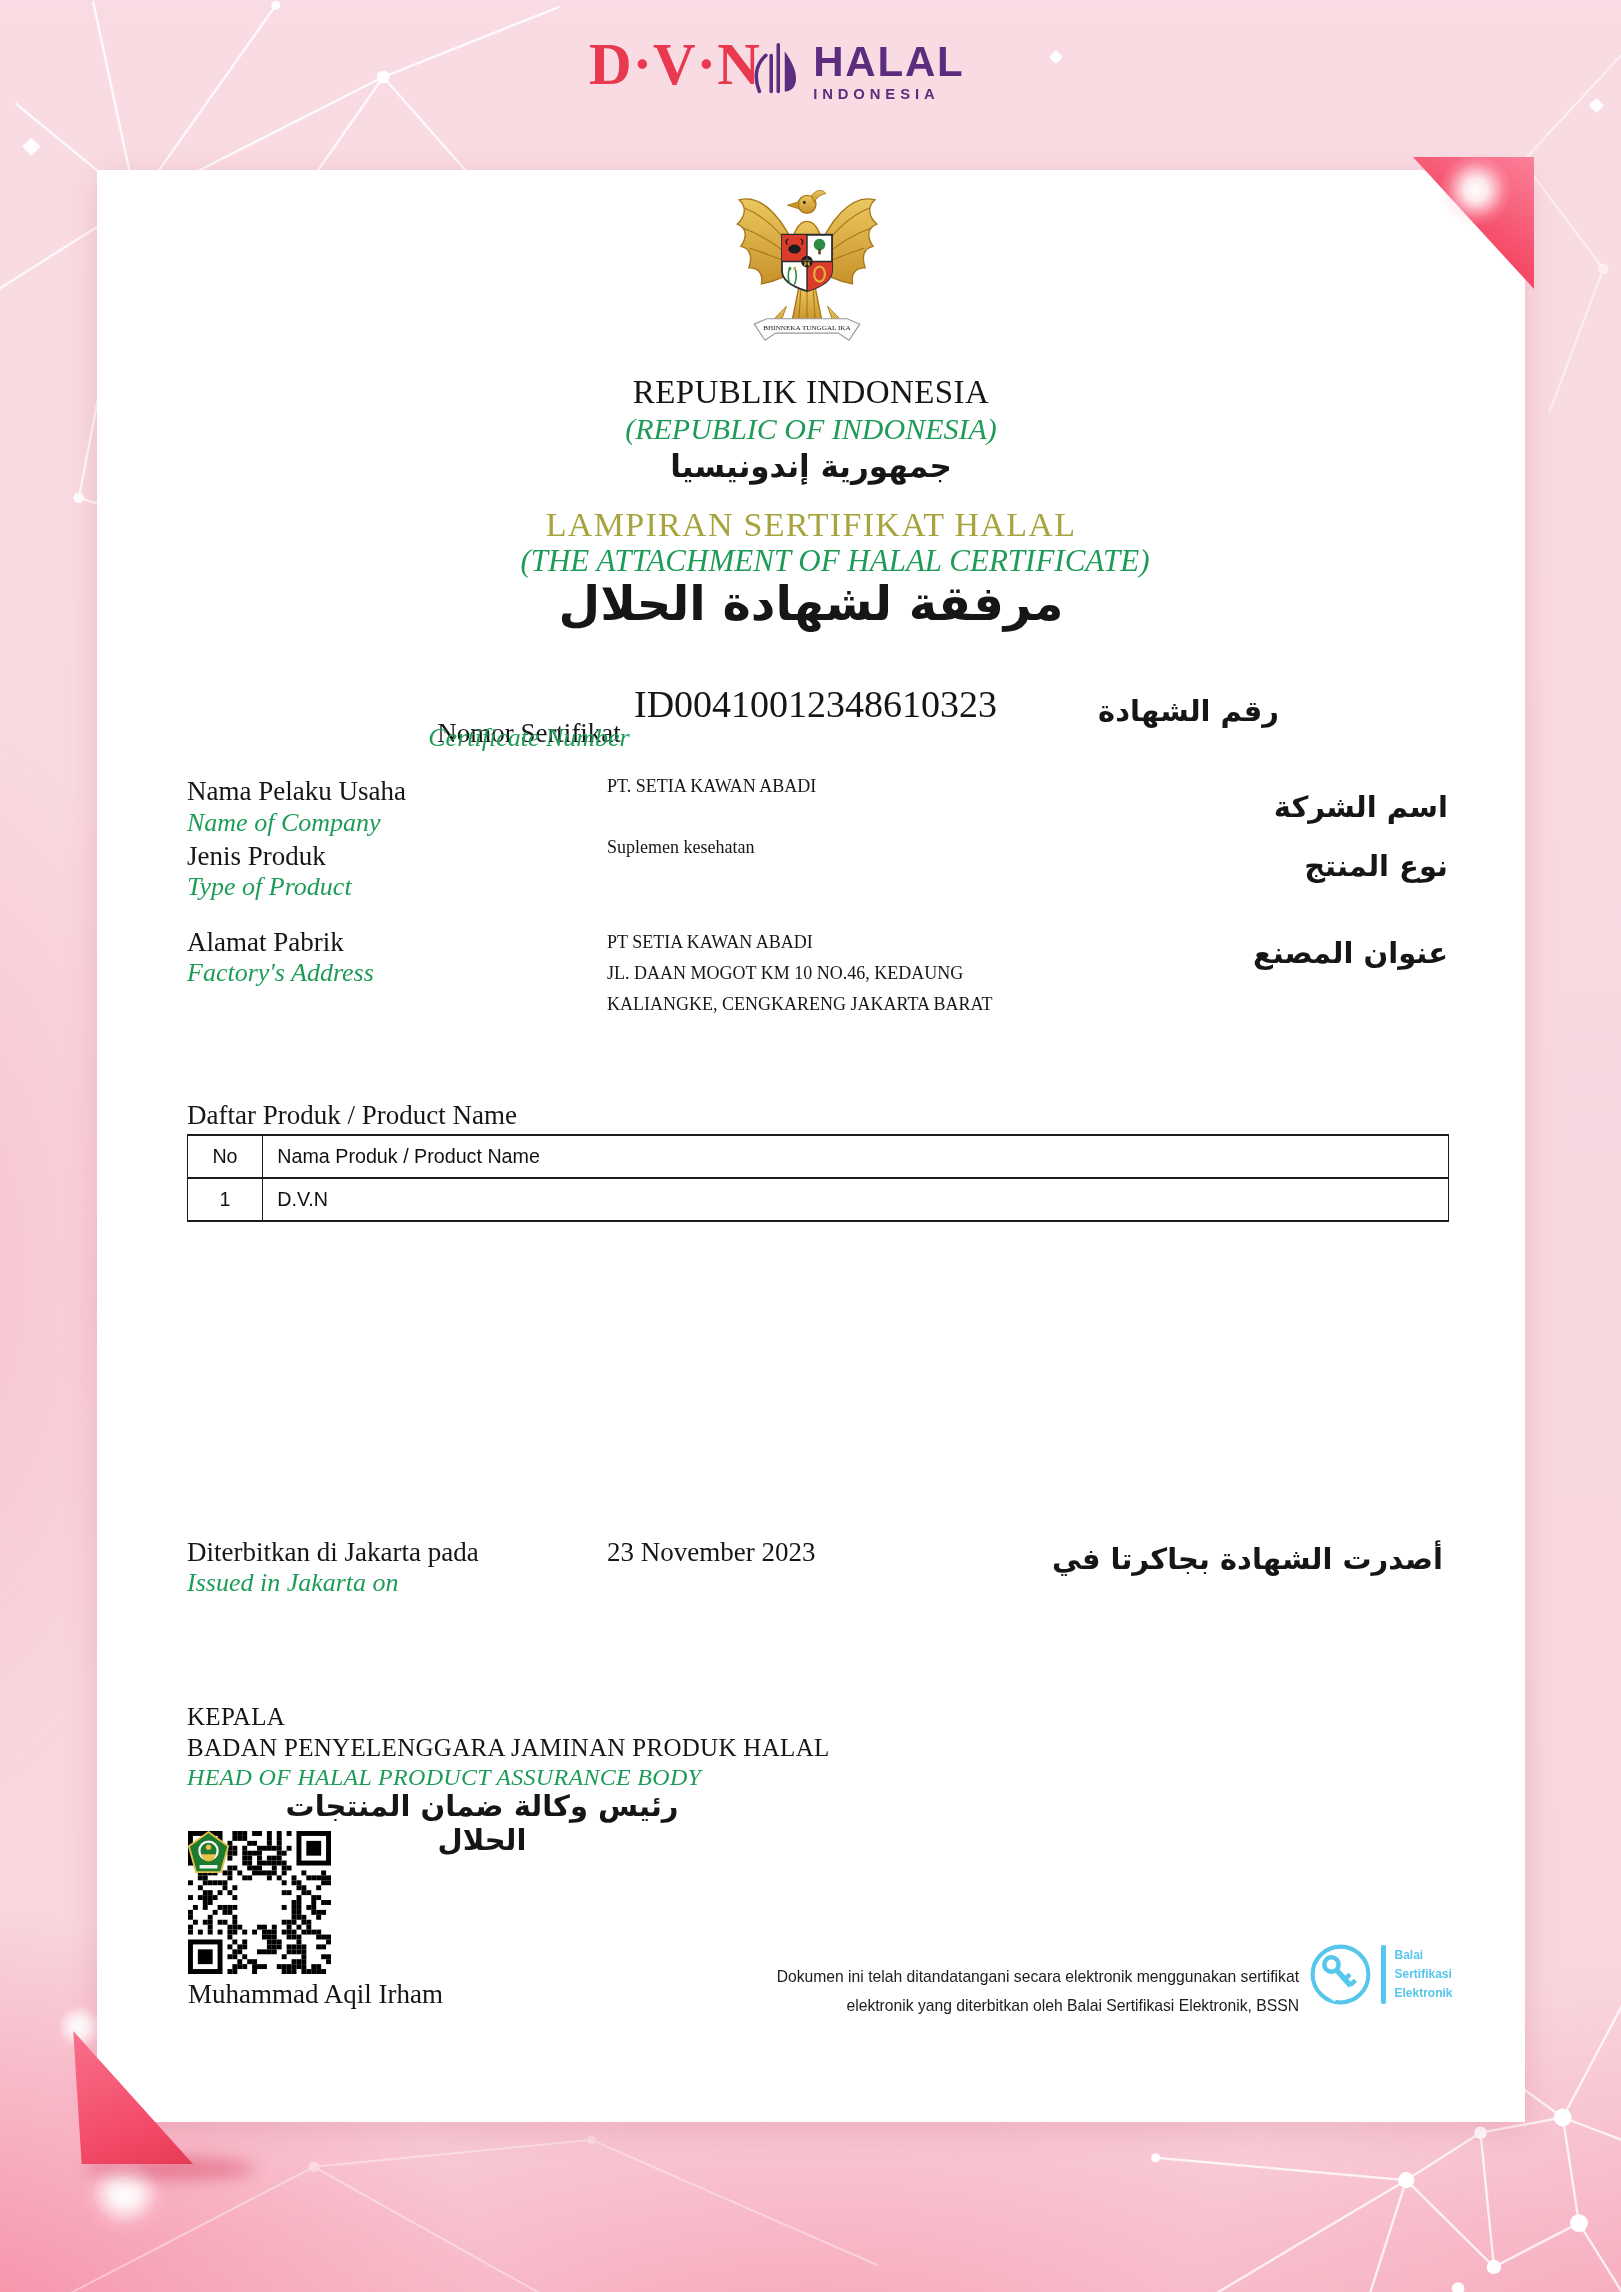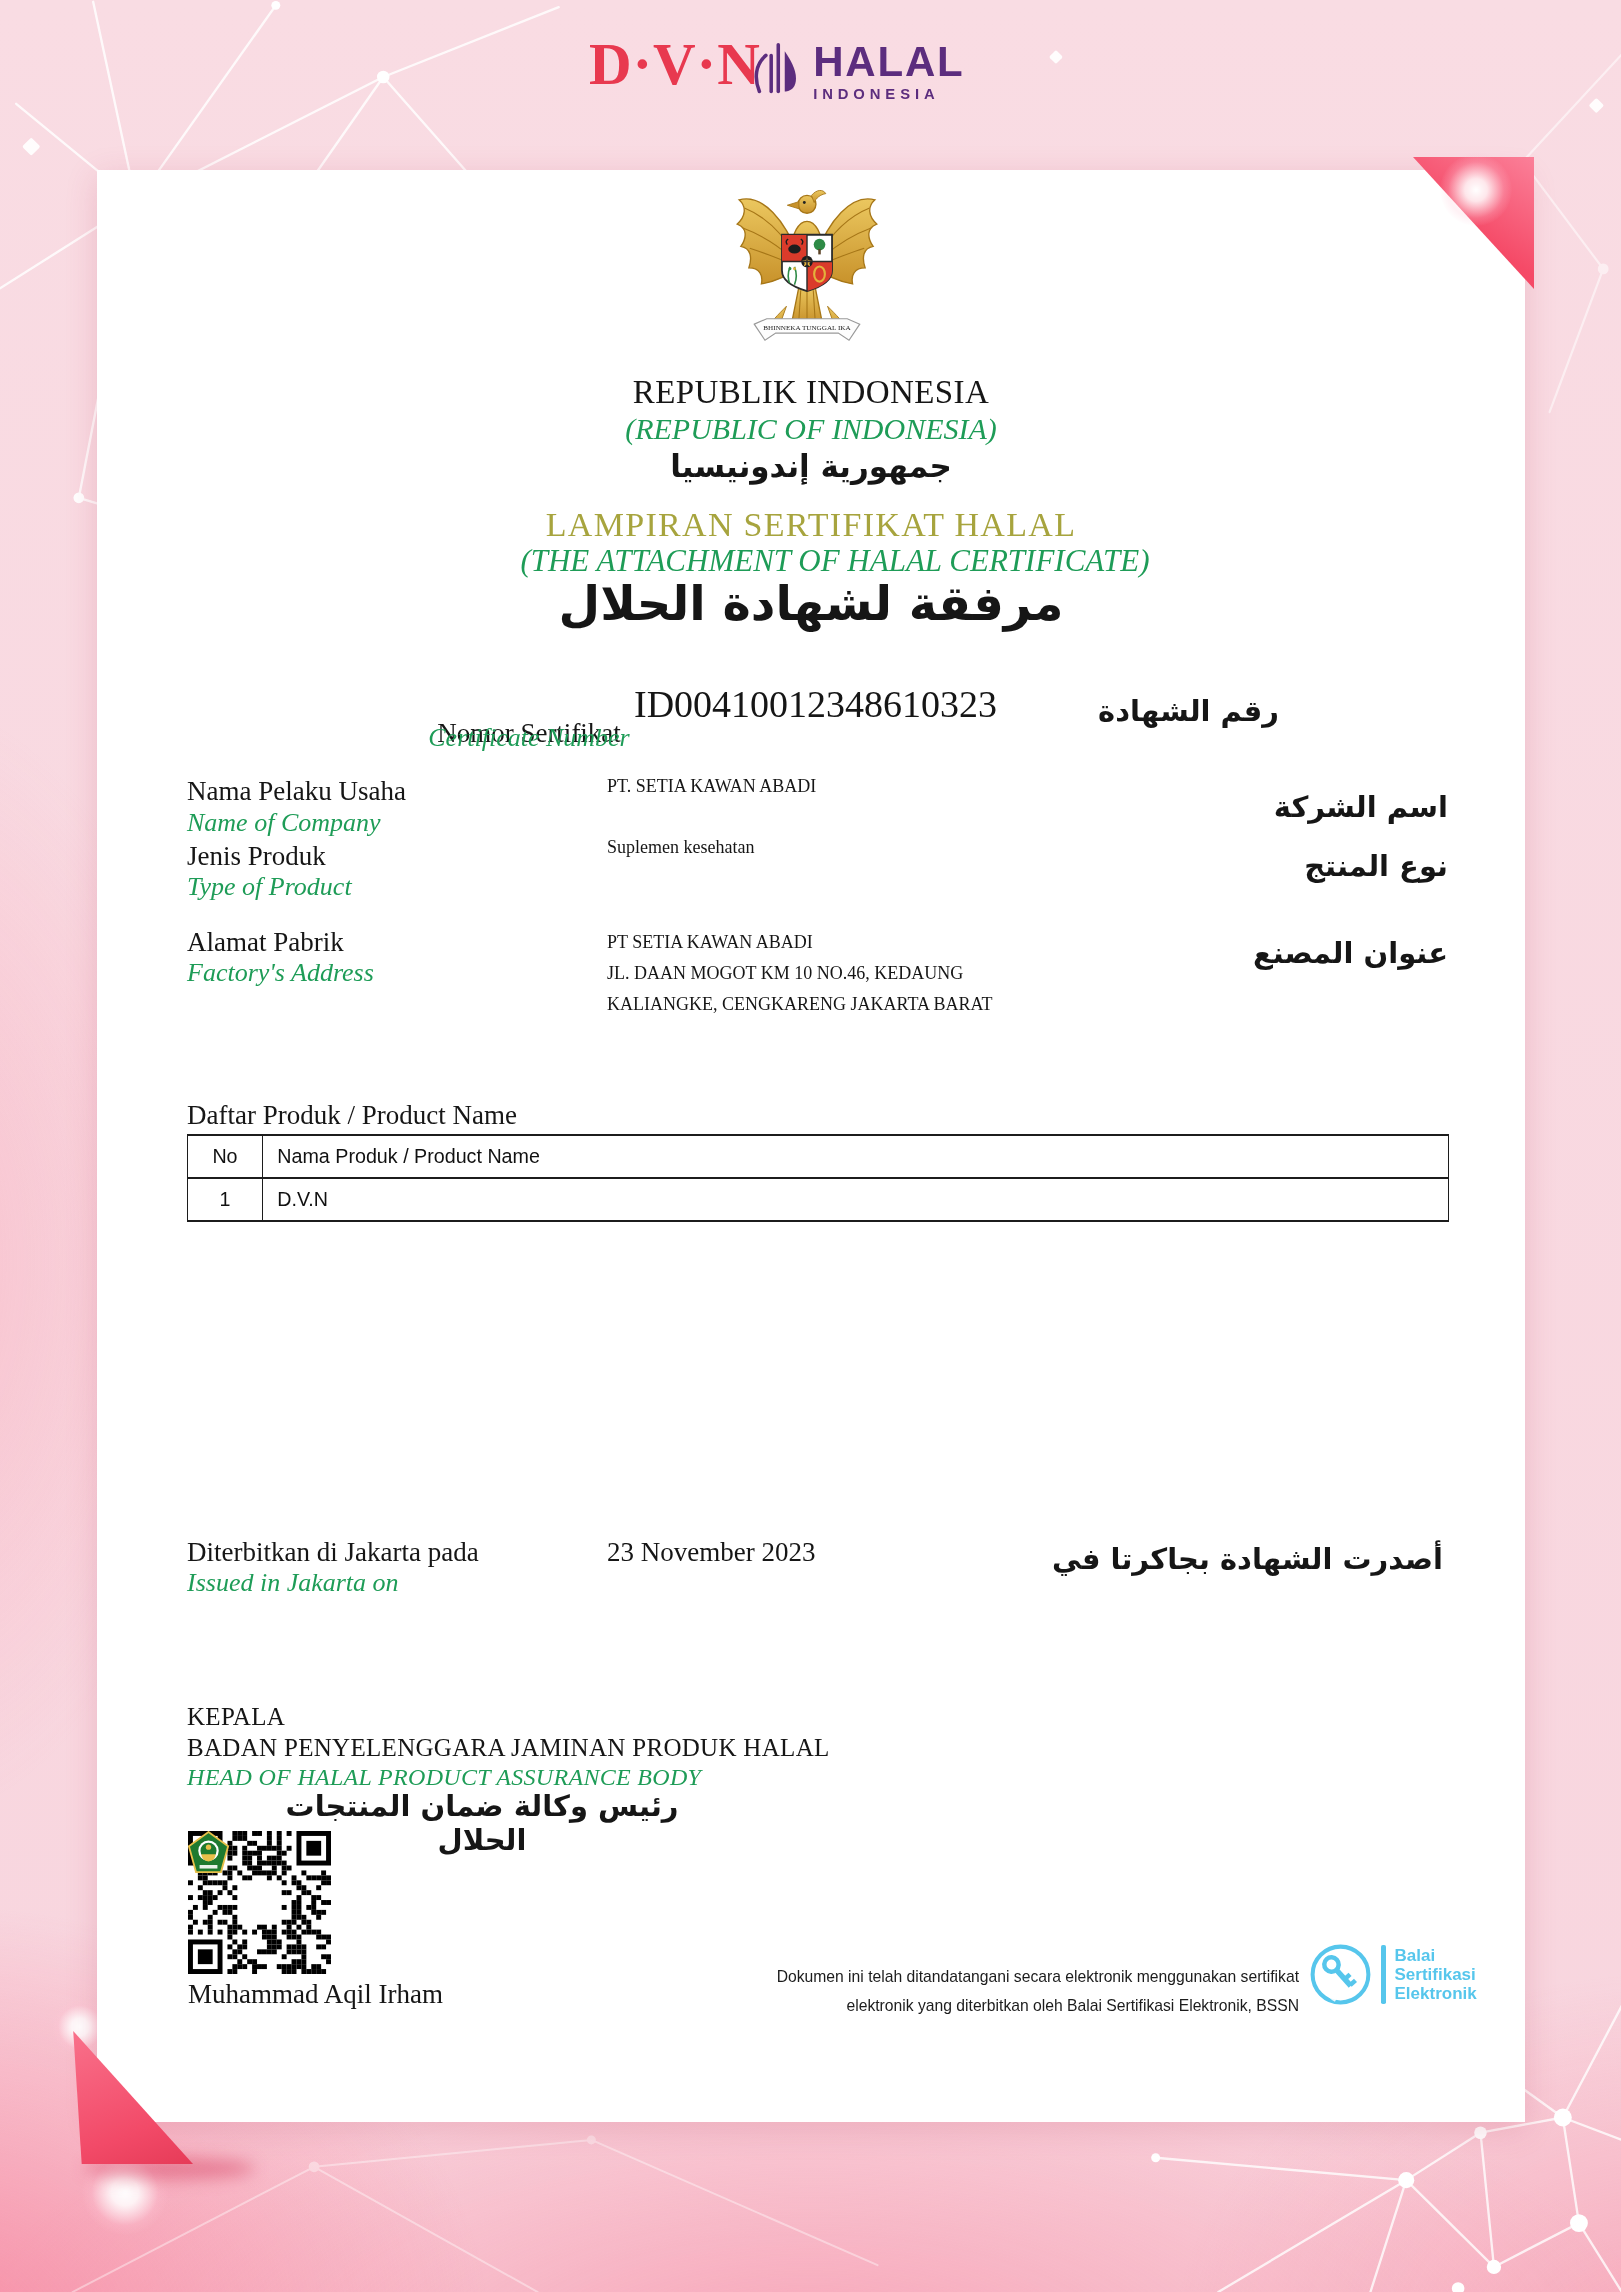--- a/index.html
+++ b/index.html
@@ -78,21 +78,21 @@
   .qr-box{left:91px;top:1661px;width:143px;height:143px;background:#fff;}
   .qr-box svg{position:absolute;left:0;top:0;}
   .qr-logo{position:absolute;left:51px;top:49px;}
 
   .sig-name{left:91px;top:1809px;font-size:27px;}
 
   .disclaimer{right:226px;top:1792px;width:627px;text-align:right;
     font-family:"Liberation Sans",sans-serif;font-size:15.7px;color:#1c1c1c;line-height:29px;}
   .bse{left:1212px;top:1773px;display:flex;align-items:center;gap:9px;}
   .bse-bar{width:4.5px;height:59px;background:var(--bse-blue);border-radius:1.8px;}
-  .bse-text{font-family:"Liberation Sans",sans-serif;font-weight:bold;font-size:17px;
+  .bse-text{font-family:"Liberation Sans",sans-serif;font-weight:bold;font-size:12px;
     line-height:19px;color:var(--bse-blue);}
 </style>
 </head>
 <body>
 
 <svg class="abs constellation" style="left:0;top:0;" width="591" height="573" viewBox="0 0 660 640">
   <g stroke-width="2.6" opacity="0.85">
     <line x1="152" y1="226" x2="104" y2="2"></line>
       <line x1="152" y1="226" x2="18" y2="116"></line>
     <line x1="152" y1="226" x2="0" y2="322"></line>

